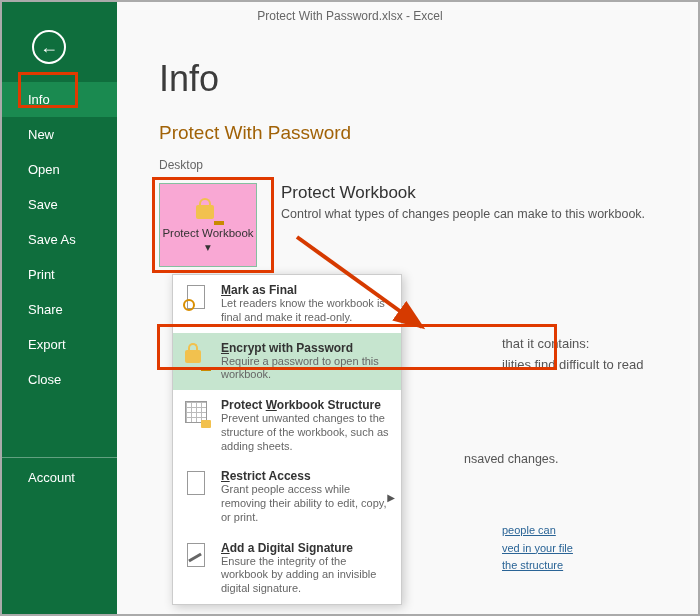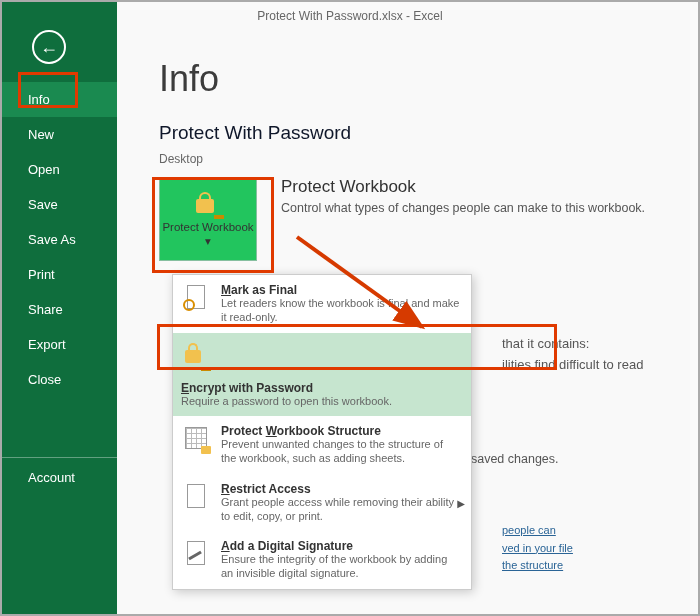--- a/index.html
+++ b/index.html
@@ -8,31 +8,31 @@
   .titlebar { position: absolute; top: 0; left: 0; right: 0; height: 28px; text-align: center; font-size: 12px; color: #666; line-height: 28px; }
   .sidebar { position: absolute; top: 0; left: 0; width: 115px; height: 100%; background: #0f6e3d; color: #fff; }
   .back-circle { width: 34px; height: 34px; border: 2px solid #fff; border-radius: 50%; margin: 28px 0 18px 30px; display: flex; align-items: center; justify-content: center; cursor: pointer; }
   .back-arrow { font-size: 18px; line-height: 1; color: #fff; }
   .nav-item { padding: 10px 0 10px 26px; font-size: 13px; cursor: pointer; }
   .nav-item.active { background: #1a8a50; }
   .nav-spacer { height: 58px; }
   .nav-divider { height: 1px; background: rgba(255,255,255,0.35); margin: 2px 0; }
   .main { position: absolute; left: 115px; right: 0; top: 38px; bottom: 0; padding: 18px 0 0 42px; }
   .page-title { font-size: 36px; font-weight: 300; color: #3c3c3c; margin-bottom: 22px; }
-  .doc-title { font-size: 19px; color: #0f172a; margin-bottom: 8px; }
+  .doc-title { font-size: 19px; color: #a16207; margin-bottom: 14px; }
   .doc-loc { font-size: 12px; color: #666; margin-bottom: 11px; }
   .row1 { display: flex; align-items: flex-start; gap: 24px; }
-  .bigbtn { width: 98px; height: 84px; background: #22c55e; border: 1px solid #86bfa0; display: flex; flex-direction: column; align-items: center; justify-content: center; font-size: 11.5px; color: #333; cursor: pointer; text-align: center; line-height: 1.2; }
+  .bigbtn { width: 98px; height: 84px; background: #f9a8d4; border: 1px solid #86bfa0; display: flex; flex-direction: column; align-items: center; justify-content: center; font-size: 11.5px; color: #333; cursor: pointer; text-align: center; line-height: 1.2; }
   .bigbtn-icon { width: 28px; height: 28px; margin-bottom: 4px; position: relative; }
   .lock-body { position:absolute; left:2px; top:10px; width:18px; height:14px; background:#f2c14e; border-radius:2px; }
   .lock-shackle { position:absolute; left:5px; top:3px; width:12px; height:10px; border:2px solid #f2c14e; border-bottom:none; border-radius:6px 6px 0 0; }
   .lock-key { position:absolute; right:-2px; bottom:-2px; width:10px; height:4px; background:#c98a00; }
   .pw-head { font-size: 17px; color: #333; margin-bottom: 4px; }
   .pw-sub { font-size: 12.5px; color: #555; }
-  .dropdown { position: absolute; left: 170px; top: 272px; width: 300px; background: #fff; border: 1px solid #ccc; box-shadow: 2px 2px 10px rgba(0,0,0,0.2); z-index: 50; }
+  .dropdown { position: absolute; left: 170px; top: 272px; width: 230px; background: #fff; border: 1px solid #ccc; box-shadow: 2px 2px 10px rgba(0,0,0,0.2); z-index: 50; }
   .dd-item { display: flex; gap: 10px; padding: 8px 10px 8px 8px; cursor: pointer; }
   .dd-item.sel { background: #c6e5cf; }
   .dd-ico { width: 30px; height: 30px; flex: 0 0 30px; position: relative; }
   .dd-txt { flex: 1; }
   .dd-title { font-size: 12px; font-weight: 600; color: #333; }
   .dd-title u { text-decoration: underline; }
   .dd-desc { font-size: 11px; color: #666; line-height: 1.25; }
   .side-chevron { position:absolute; right:6px; top:50%; transform:translateY(-50%); font-size:10px; color:#555; }
   .doc-sheet { position:absolute; left:6px; top:2px; width:18px; height:24px; border:1px solid #999; background:#fff; }
   .doc-mark { position:absolute; left:2px; bottom:2px; width:12px; height:12px; border:2px solid #d98e00; border-radius:50%; }
@@ -111,21 +111,21 @@
       <div class="dd-item" style="position: relative;">
         <div class="dd-ico">
           <div class="doc-sheet"></div>
           <div class="doc-mark"></div>
         </div>
         <div class="dd-txt">
           <div class="dd-title"><u>M</u>ark as Final</div>
           <div class="dd-desc">Let readers know the workbook is final and make it read-only.</div>
         </div>
       </div>
-      <div class="dd-item sel" style="position: relative; flex-direction: column;">
+      <div class="dd-item sel" style="position: relative;">
         <div class="dd-ico">
           <div class="lock-shackle" style="left:7px;top:2px;width:10px;height:8px;border-color:#f2c14e"></div>
           <div class="lock-body" style="left:4px;top:9px;width:16px;height:13px"></div>
           <div class="lock-key" style="right:0;bottom:0"></div>
         </div>
         <div class="dd-txt">
           <div class="dd-title"><u>E</u>ncrypt with Password</div>
           <div class="dd-desc">Require a password to open this workbook.</div>
         </div>
       </div>

